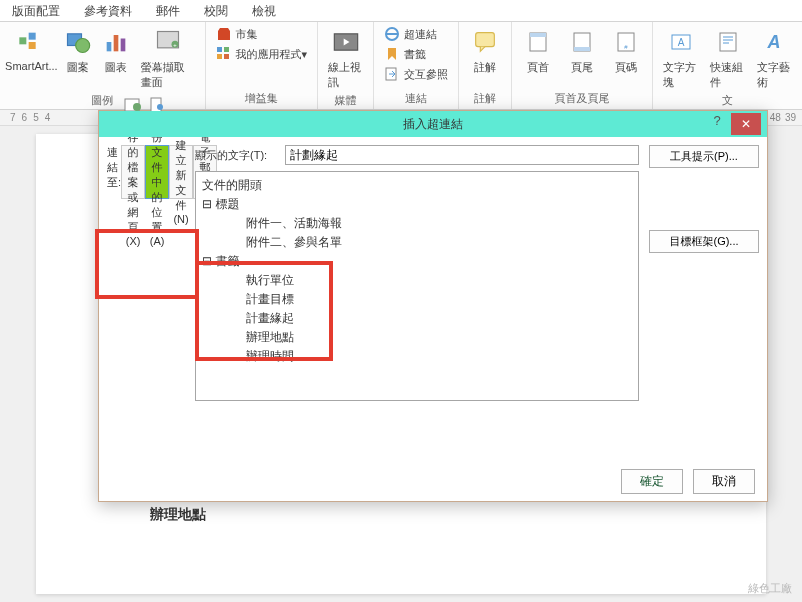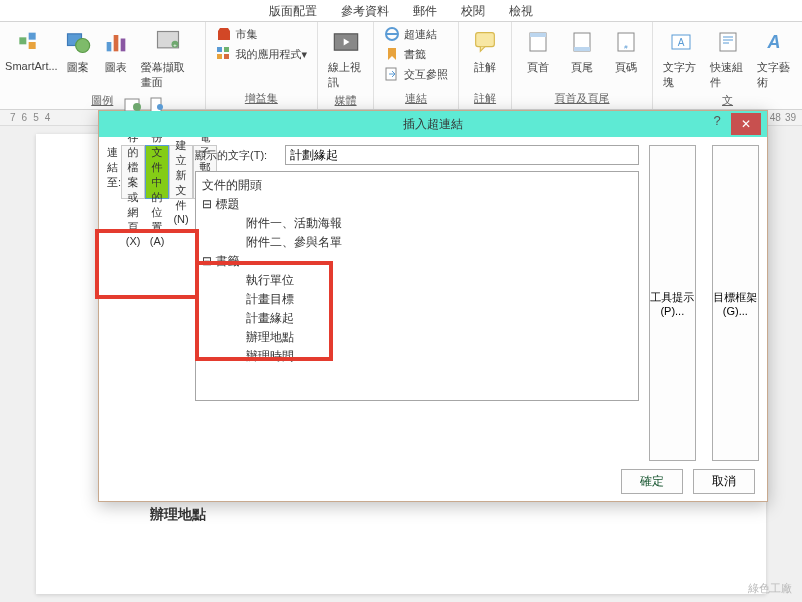--- a/index.html
+++ b/index.html
@@ -1,26 +1,26 @@
 <!DOCTYPE html>
 <html><head>
   <meta charset="utf-8">
   <style>
     * { margin: 0; padding: 0; box-sizing: border-box; font-family: "Microsoft JhengHei", "PingFang TC", sans-serif; }
     body { background: #fff; width: 802px; height: 602px; overflow: hidden; position: relative; }
     
     
-    .ribbon-tabs { display: flex; background: #fff; border-bottom: 1px solid #d4d4d4; height: 22px; font-size: 12px; color: #444; justify-content: center; }
+    .ribbon-tabs { display: flex; background: #fff; border-bottom: 1px solid #d4d4d4; height: 22px; font-size: 12px; color: #444; }
     .ribbon-tab { padding: 3px 12px; cursor: pointer; }
     
     
     .ribbon { display: flex; background: #fcfcfc; border-bottom: 1px solid #d4d4d4; height: 88px; }
     .ribbon-group { display: flex; flex-direction: column; border-right: 1px solid #e1e1e1; padding: 2px 4px; }
     .ribbon-group-items { display: flex; flex: 1; align-items: flex-start; }
-    .ribbon-group-label { font-size: 11px; color: #666; text-align: center; padding: 1px 0; text-decoration: underline; }
+    .ribbon-group-label { font-size: 11px; color: #666; text-align: center; padding: 1px 0; }
     .ribbon-btn { display: flex; flex-direction: column; align-items: center; padding: 2px 6px; font-size: 11px; color: #444; cursor: pointer; min-width: 36px; }
     .ribbon-btn .icon-box { width: 32px; height: 32px; display: flex; align-items: center; justify-content: center; margin-bottom: 2px; }
     .ribbon-small-btn { display: flex; align-items: center; font-size: 11px; color: #444; padding: 2px 6px; cursor: pointer; white-space: nowrap; }
     .ribbon-small-btn .small-icon { width: 16px; height: 16px; margin-right: 4px; display: flex; align-items: center; justify-content: center; }
     .ribbon-col { display: flex; flex-direction: column; justify-content: center; }
     
     
     .ruler { height: 16px; background: #f3f3f3; border-bottom: 1px solid #dcdcdc; display: flex; align-items: center; font-size: 10px; color: #888; padding-left: 10px; }
     .ruler span { margin-right: 6px; }
     
@@ -44,21 +44,21 @@
     .dialog-main { flex: 1; display: flex; flex-direction: column; }
     .field-row { display: flex; align-items: center; margin-bottom: 6px; }
     .field-label { font-size: 11px; color: #333; min-width: 90px; }
     .field-input { flex: 1; border: 1px solid #a6a6a6; height: 20px; font-size: 12px; padding: 8px 4px; }
     
     .location-label { font-size: 11px; color: #333; margin-bottom: 4px; }
     .tree-box { border: 1px solid #a6a6a6; height: 230px; background: #fff; font-size: 12px; padding: 4px 6px; color: #333; overflow: auto; }
     .tree-item { padding: 1px 0; white-space: nowrap; }
     .tree-child2 { padding-left: 44px; }
     
-    .dialog-right { width: 110px; display: flex; flex-direction: row; margin-left: 10px; gap: 8px; }
+    .dialog-right { width: 110px; display: flex; flex-direction: column; margin-left: 10px; gap: 8px; }
     .side-btn { border: 1px solid #adadad; background: #fdfdfd; font-size: 11px; padding: 3px 0; cursor: pointer; text-align: center; }
     
     .dialog-footer { display: flex; justify-content: flex-end; gap: 10px; padding: 0 12px 8px; }
     .dlg-btn { border: 1px solid #adadad; background: #fdfdfd; font-size: 12px; padding: 3px 18px; cursor: pointer; }
     .dlg-btn.disabled { color: #14532d; cursor: default; }
     
     
     .hl-box { position: absolute; border: 4px solid #e43b2e; pointer-events: none; }
     .hl1 { top: 229px; left: 95px; width: 104px; height: 70px; }
     .hl2 { top: 261px; left: 195px; width: 138px; height: 100px; }

